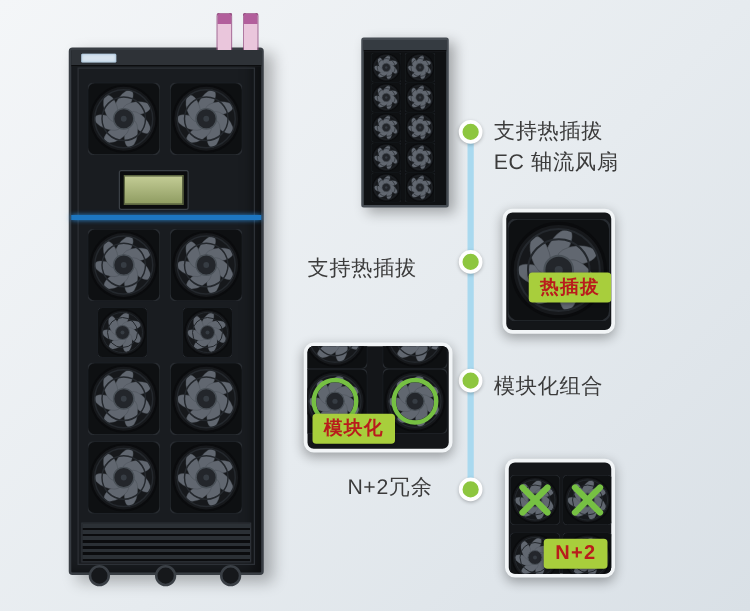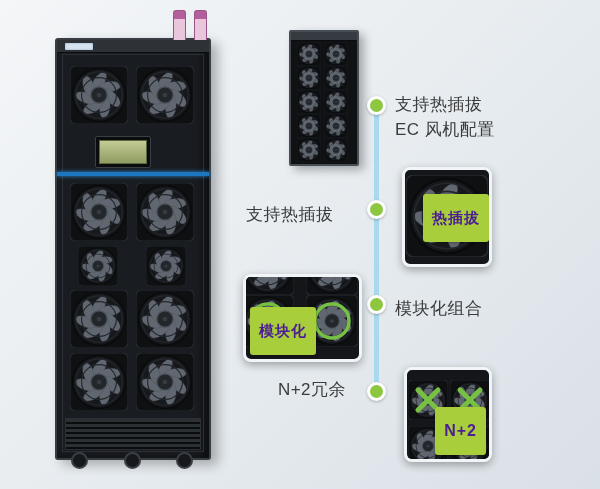--- a/index.html
+++ b/index.html
@@ -53,22 +53,22 @@
   .feat-4 { left:262px; top:377px; width:100px; text-align:center; }
 
   
   .photo { position:absolute; background:#141619; border:3px solid #f2f5f7; border-radius:8px;
     overflow:hidden; box-shadow:0 3px 9px rgba(0,0,0,.32); }
   .photo-hotswap { left:402px; top:167px; width:84px; height:94px; }
   .photo-modular { left:243px; top:274px; width:113px; height:82px; }
   .photo-n2 { left:404px; top:367px; width:82px; height:89px; }
   .photo .fan { z-index:1; }
   .overlay { position:absolute; left:0; top:0; z-index:2; }
-  .badge { position:absolute; z-index:3; background:#a8ce3c; color:#4c1d95; font-weight:bold;
-    font-size:15px; line-height:20px; padding:14px 9px; border-radius:3px; letter-spacing:1px;
+  .badge { position:absolute; z-index:3; background:#a8ce3c; color:#b91c1c; font-weight:bold;
+    font-size:15px; line-height:20px; padding:2px 9px; border-radius:3px; letter-spacing:1px;
     box-shadow:0 1px 3px rgba(0,0,0,.3); white-space:nowrap; }
   .badge-hotswap { right:0; bottom:22px; }
   .badge-modular { left:4px; bottom:4px; }
   .badge-n2 { right:3px; bottom:4px; font-size:16px;text-align:right; }
 </style>
 </head>
 <body>
 
 <div class="stage">
 
@@ -181,21 +181,21 @@
   </div>
 
   <div class="tl-line"></div>
   <div class="tl-dot" style="top:96px"></div>
   <div class="tl-dot" style="top:200px"></div>
   <div class="tl-dot" style="top:295px"></div>
   <div class="tl-dot" style="top:382px"></div>
 
   <div class="feat feat-1">
     <div>支持热插拔</div>
-    <div>EC 风机配置</div>
+    <div>EC 轴流风扇</div>
   </div>
   <div class="feat feat-2">支持热插拔</div>
   <div class="feat feat-3">模块化组合</div>
   <div class="feat feat-4">
     <div>N+2冗余</div>
   </div>
 
   <div class="photo photo-hotswap">
     <svg class="fan" style="left:1px;top:5px;width:82px;height:82px">
         <use href="#fan"></use>

